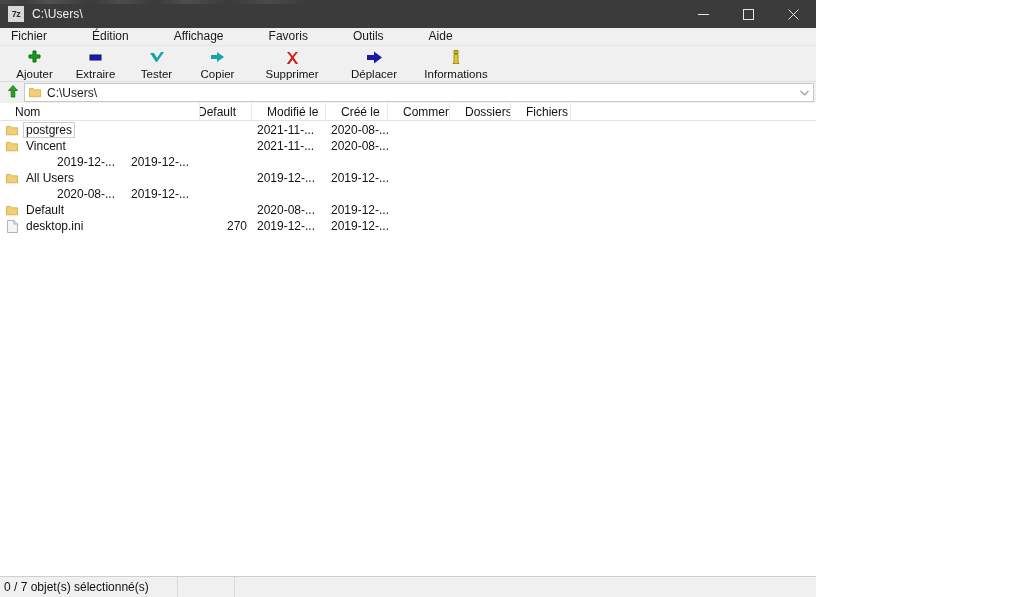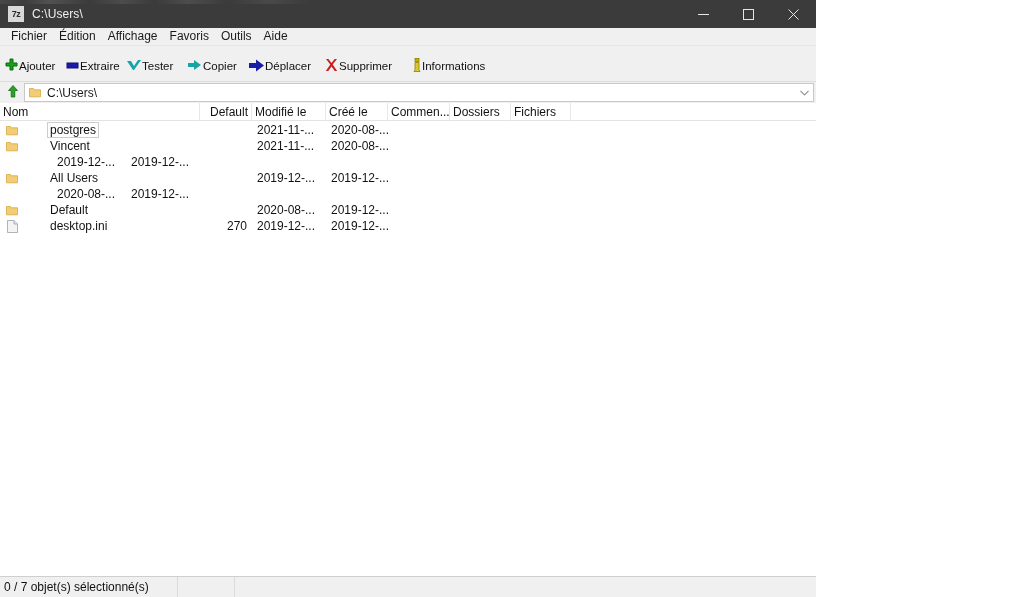--- a/index.html
+++ b/index.html
@@ -75,20 +75,21 @@
 
   
   .menubar {
     height: 18px;
     flex: 0 0 18px;
     background: #f0f0f0;
     display: flex;
     align-items: center;
     padding-left: 5px;
     border-bottom: 1px solid #e6e6e6;
+    gap: 33px;
   }
   .menu-item {
     font-size: 12px;
     color: #1a1a1a;
     padding: 1px 6px;
     line-height: 15px;
     white-space: nowrap;
   }
 
   
@@ -98,21 +99,21 @@
     background: #f0f0f0;
     display: flex;
     align-items: flex-start;
     padding-left: 4px;
     border-bottom: 1px solid #dcdcdc;
   }
   .tb-btn {
     width: 61px;
     height: 36px;
     display: flex;
-    flex-direction: row;
+    flex-direction: column;
     align-items: center;
     justify-content: flex-start;
     padding-top: 3px;
   }
   .tb-ico {
     height: 17px;
     display: flex; align-items: center; justify-content: center;
     margin-bottom: 1px;
   }
   .tb-label {
@@ -168,21 +169,21 @@
     background: #ffffff;
     display: flex;
     border-bottom: 1px solid #e3e3e3;
     font-size: 12px;
     color: #121212;
   }
   .hcell {
     display: flex;
     align-items: center;
     border-right: 1px solid #e8e8e8;
-    padding: 0 3px;
+    padding: 0 15px;
     height: 18px;
     overflow: hidden;
     white-space: nowrap;
   }
   .hcell.r { justify-content: flex-end; }
   .hcell.l { justify-content: flex-start; }
 
   
   .filelist {
     flex: 1 1 auto;
@@ -197,21 +198,20 @@
     font-size: 12px;
     color: #121212;
   }
   .cell {
     height: 16px;
     display: flex;
     align-items: center;
     overflow: hidden;
     white-space: nowrap;
     padding: 0 5px;
-    gap: 24px;
   }
   .cell.r { justify-content: flex-end; }
   .cell.name {
     padding: 0 0 0 4px;
     align-items: center;
   }
   .name-ico { width: 16px; display: flex; align-items: center; justify-content: center; flex: 0 0 16px; margin-right: 3px; }
   .name-label {
     padding: 0 2px;
     line-height: 14px;
@@ -315,36 +315,36 @@
 
     <div class="tb-btn">
       <span class="tb-ico">
         <svg width="16" height="13" viewBox="0 0 16 13">
           <path d="M1 4 h6 v-3 l7 5 l-7 5 v-3 h-6 z" fill="#16a5a5"></path>
         </svg>
       </span>
       <span class="tb-label">Copier</span>
     </div>
 
+    <div class="tb-btn xwide">
+      <span class="tb-ico">
+        <svg width="15" height="14" viewBox="0 0 15 14">
+          <path d="M2 1 l2.4 0 l3.1 4 l3.1 -4 l2.4 0 l-4.3 5.6 l4.5 6.4 l-2.5 0 l-3.2 -4.4 l-3.2 4.4 l-2.5 0 l4.5 -6.4 z" fill="#cc1f1f"></path>
+        </svg>
+      </span>
+      <span class="tb-label">Supprimer</span>
+    </div>
+
     <div class="tb-btn wide">
       <span class="tb-ico">
         <svg width="17" height="13" viewBox="0 0 17 13">
           <path d="M1 4 h7 v-3.5 l8 6 l-8 6 v-3.5 h-7 z" fill="#1a1aa8"></path>
         </svg>
       </span>
       <span class="tb-label">Déplacer</span>
-    </div>
-
-    <div class="tb-btn xwide">
-      <span class="tb-ico">
-        <svg width="15" height="14" viewBox="0 0 15 14">
-          <path d="M2 1 l2.4 0 l3.1 4 l3.1 -4 l2.4 0 l-4.3 5.6 l4.5 6.4 l-2.5 0 l-3.2 -4.4 l-3.2 4.4 l-2.5 0 l4.5 -6.4 z" fill="#cc1f1f"></path>
-        </svg>
-      </span>
-      <span class="tb-label">Supprimer</span>
     </div>
 
     <div class="tb-btn xwide">
       <span class="tb-ico">
         <svg width="10" height="15" viewBox="0 0 10 15">
           <rect x="3" y="0.5" width="4" height="3" fill="#c8b200" stroke="#8f7f00" stroke-width="0.8"></rect>
           <path d="M3 4.5 h4 v7 l1 2 h-6 l1 -2 z" fill="#d9c93a" stroke="#8f7f00" stroke-width="0.8"></path>
         </svg>
       </span>
       <span class="tb-label">Informations</span>

